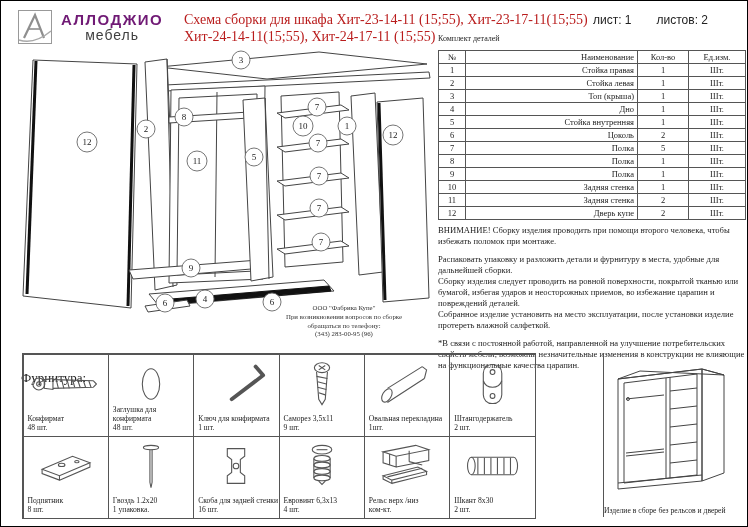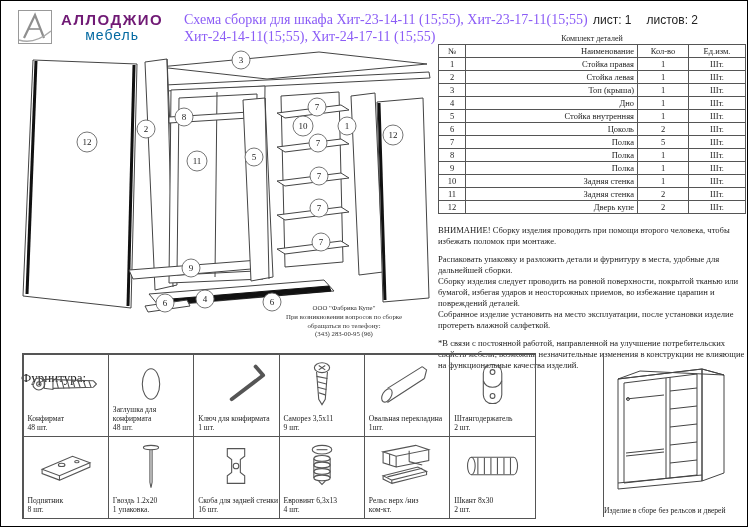--- a/index.html
+++ b/index.html
@@ -8,28 +8,28 @@
     border:1px solid #000;box-sizing:border-box;overflow:hidden;
     font-family:"Liberation Serif", serif;color:#1c1c1c;
   }
   svg{display:block;}
   .abs{position:absolute;}
 
   
   .logo-box{left:16px;top:8px;width:38px;height:38px;}
   .brand{left:60px;top:10px;text-align:center;font-family:"Liberation Sans",sans-serif;}
   .brand .b1{font-size:15px;font-weight:bold;letter-spacing:1.5px;color:#701a75;}
-  .brand .b2{font-size:14px;color:#0369a1;letter-spacing:1px;margin-top:-1px;}
-  .title{left:183px;top:10px;width:420px;font-size:14px;line-height:17px;color:#8b5cf6;}
+  .brand .b2{font-size:14px;color:#404040;letter-spacing:1px;margin-top:-1px;}
+  .title{left:183px;top:10px;width:420px;font-size:14px;line-height:17px;color:#b91c1c;}
   .sheetinfo{left:592px;top:12px;font-family:"Liberation Sans",sans-serif;
-    font-size:12px;color:#222;display:flex;gap:15px;}
+    font-size:12px;color:#222;display:flex;gap:25px;}
 
   
   .parts{left:437px;top:33px;width:308px;}
-  .parts .cap{font-size:8px;margin-bottom:1px;text-align:center;}
+  .parts .cap{font-size:8px;margin-bottom:7px;}
   table.pt{border-collapse:collapse;width:100%;table-layout:fixed;}
   table.pt td,table.pt th{border:1px solid #555;font-size:8.5px;font-weight:normal;
     padding:0 3px;height:12px;line-height:11px;text-align:right;overflow:hidden;white-space:nowrap;}
   table.pt .c-num{width:20px;text-align:center;}
   table.pt .c-qty{width:44px;text-align:center;}
   table.pt .c-unit{width:50px;text-align:center;}
 
   
   .notices{left:437px;top:224px;width:309px;font-size:8.6px;line-height:1.28;text-align:left;}
   .notices p{margin:0 0 7px 0;}
@@ -168,21 +168,21 @@
         </tr>
   </tbody>
     </table>
 </div>
 
 <div class="abs notices">
   <p>ВНИМАНИЕ! Сборку изделия проводить при помощи второго человека, чтобы избежать поломок при монтаже.</p>
   <p class="tight">Распаковать упаковку и разложить детали и фурнитуру в места, удобные для дальнейшей сборки.</p>
   <p class="tight">Сборку изделия следует проводить на ровной поверхности, покрытой тканью или бумагой, избегая ударов и неосторожных приемов, во избежание царапин и повреждений деталей.</p>
   <p>Собранное изделие установить на место эксплуатации, после установки изделие протереть влажной салфеткой.</p>
-  <p>*В связи с постоянной работой, направленной на улучшение потребительских свойств мебели, возможны незначительные изменения в конструкции не влияющие на функциональные качества изделий.</p>
+  <p>*В связи с постоянной работой, направленной на улучшение потребительских свойств мебели, возможны незначительные изменения в конструкции не влияющие на функциональные качества царапин.</p>
 </div>
 
 <div class="abs maker">
   <div>ООО "Фабрика Купе"</div>
   <div>При возникновении вопросов по сборке</div>
   <div>обращаться по телефону:</div>
   <div>(343) 283-00-95 (96)</div>
 </div>
 
 <div class="abs diagram">

